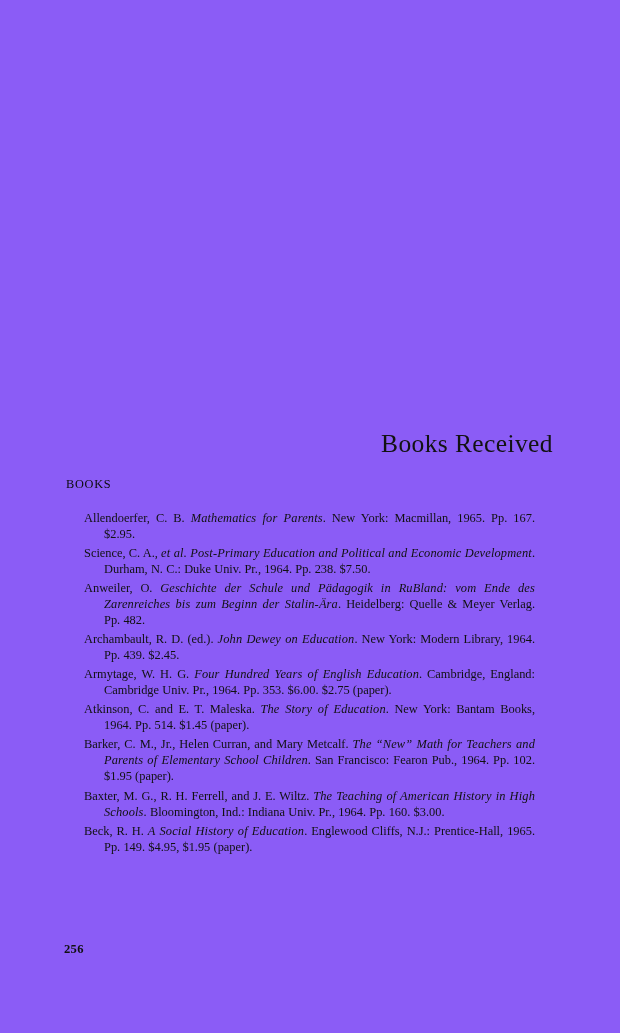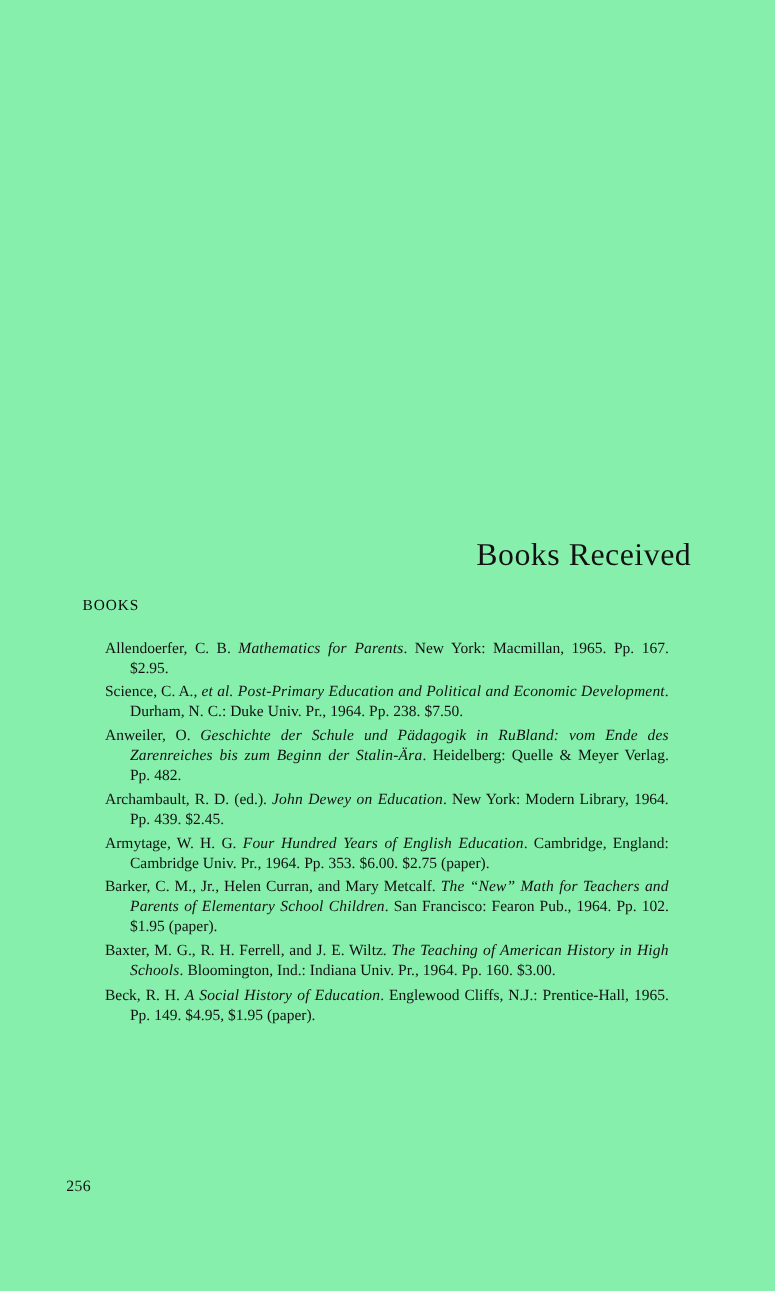--- a/index.html
+++ b/index.html
@@ -12,21 +12,21 @@
     height: 1033px;
     position: relative;
     font-family: "Liberation Serif", "DejaVu Serif", serif;
     color: #0d0d0d;
     overflow: hidden;
   }
 
   .page {
     position: absolute;
     inset: 0;
-    background: #86efac;
+    background: #8b5cf6;
   }
 
   
   .page-title {
     position: absolute;
     left: 66px;
     right: 67px;
     top: 430px;
     text-align: right;
     font-size: 25.5px;
@@ -78,45 +78,47 @@
 
   .bib-entry i,
   .bib-entry em {
     font-style: italic;
     letter-spacing: 0.15px;
   }
 
   
   .folio {
     position: absolute;
-    left: 53px;
+    left: 64px;
     top: 942px;
     font-size: 12.6px;
     letter-spacing: 0.3px;
     color: #101010;
+    font-weight: bold;
   }
 </style>
 </head>
 <body>
 
 <div class="page">
 
   <div class="page-title">Books Received</div>
 
   <div class="column">
 
     <div class="section-heading">BOOKS</div>
 
     <ul class="bib-list">
 
     <li class="bib-entry"><span>Allendoerfer, C. B. </span><i>Mathematics for Parents</i><span>. New York: Macmillan, 1965. Pp. 167. $2.95.</span></li>
         <li class="bib-entry"><span>Science, C. A., </span><i>et al. Post-Primary Education and Political and Economic Development</i><span>. Durham, N. C.: Duke Univ. Pr., 1964. Pp. 238. $7.50.</span></li>
         <li class="bib-entry"><span>Anweiler, O. </span><i>Geschichte der Schule und Pädagogik in RuBland: vom Ende des Zarenreiches bis zum Beginn der Stalin-Ära</i><span>. Heidelberg: Quelle &amp; Meyer Verlag. Pp. 482.</span></li>
         <li class="bib-entry"><span>Archambault, R. D. (ed.). </span><i>John Dewey on Education</i><span>. New York: Modern Library, 1964. Pp. 439. $2.45.</span></li>
         <li class="bib-entry"><span>Armytage, W. H. G. </span><i>Four Hundred Years of English Education</i><span>. Cambridge, England: Cambridge Univ. Pr., 1964. Pp. 353. $6.00. $2.75  (paper).</span></li>
+        <li class="bib-entry"><span>Atkinson, C. and E. T. Maleska. </span><i>The Story of Education</i><span>. New York: Bantam Books, 1964. Pp. 514. $1.45 (paper).</span></li>
         <li class="bib-entry"><span>Barker, C. M., Jr., Helen Curran, and Mary Metcalf. </span><i>The “New” Math for Teachers and Parents of Elementary School Children</i><span>. San Francisco: Fearon Pub., 1964. Pp. 102. $1.95  (paper).</span></li>
         <li class="bib-entry"><span>Baxter, M. G., R. H. Ferrell, and J. E. Wiltz. </span><i>The Teaching of American History in High Schools</i><span>. Bloomington, Ind.: Indiana Univ. Pr., 1964. Pp. 160. $3.00.</span></li>
         <li class="bib-entry"><span>Beck, R. H. </span><i>A Social History of Education</i><span>. Englewood Cliffs, N.J.: Prentice-Hall, 1965. Pp. 149. $4.95, $1.95  (paper).</span></li>
       </ul>
 
   </div>
 
   <div class="folio">256</div>
 
 </div>

